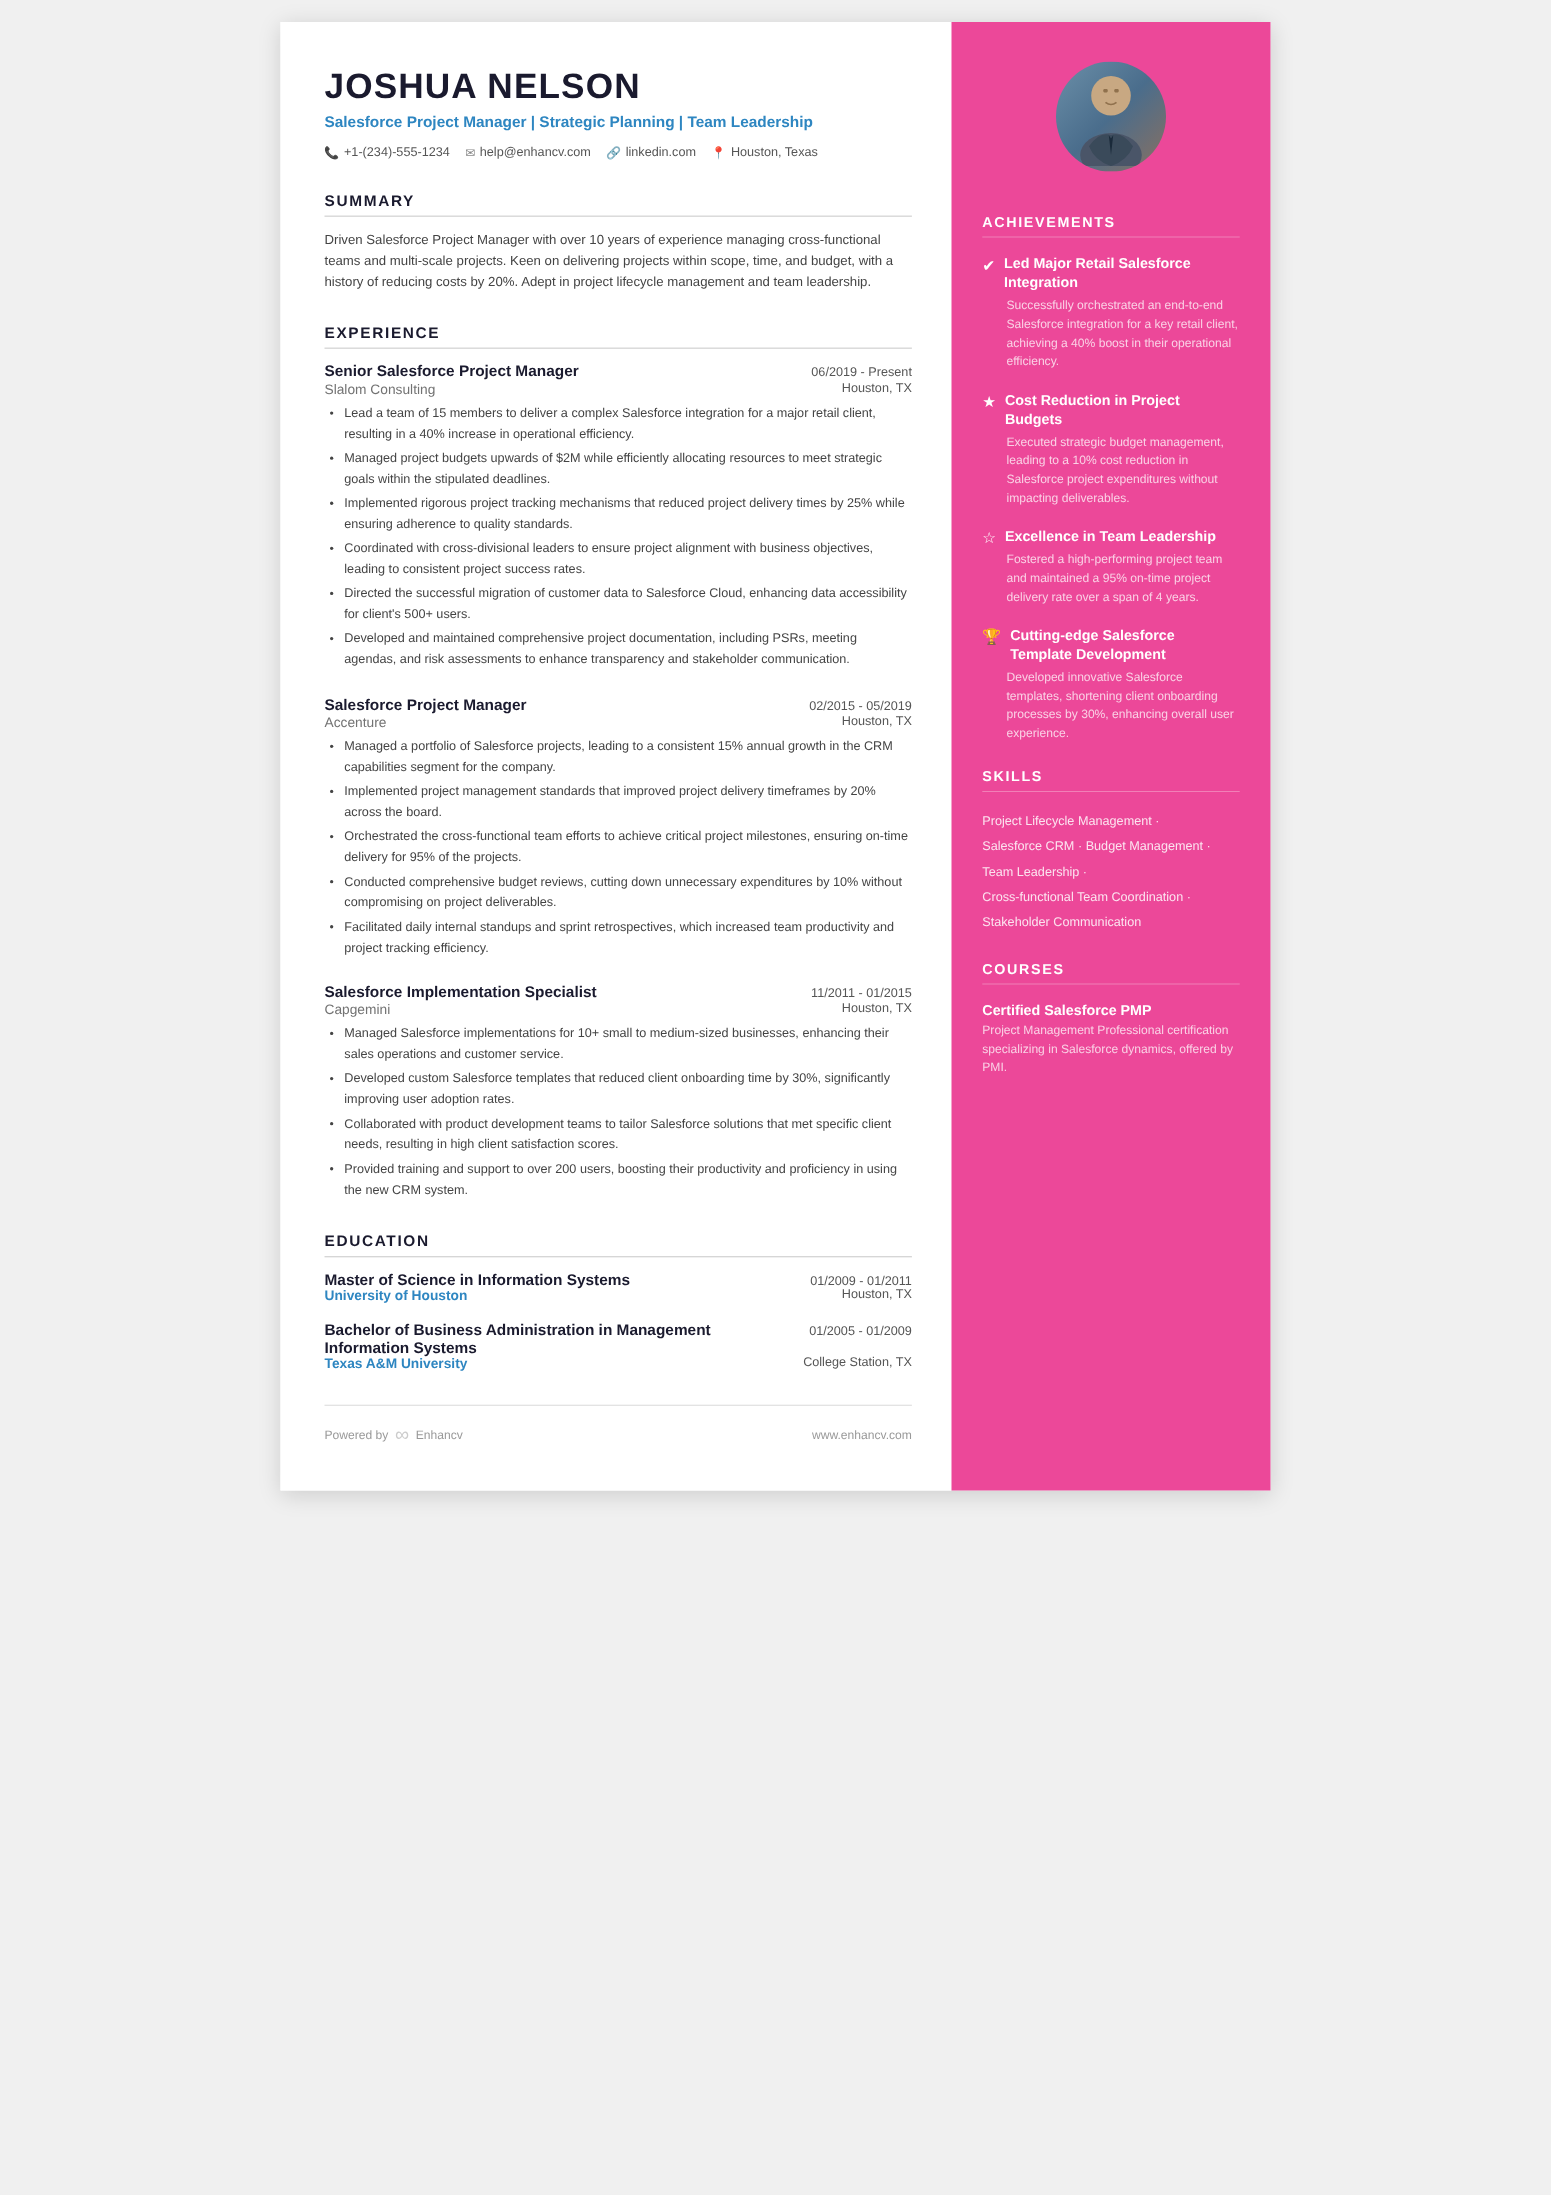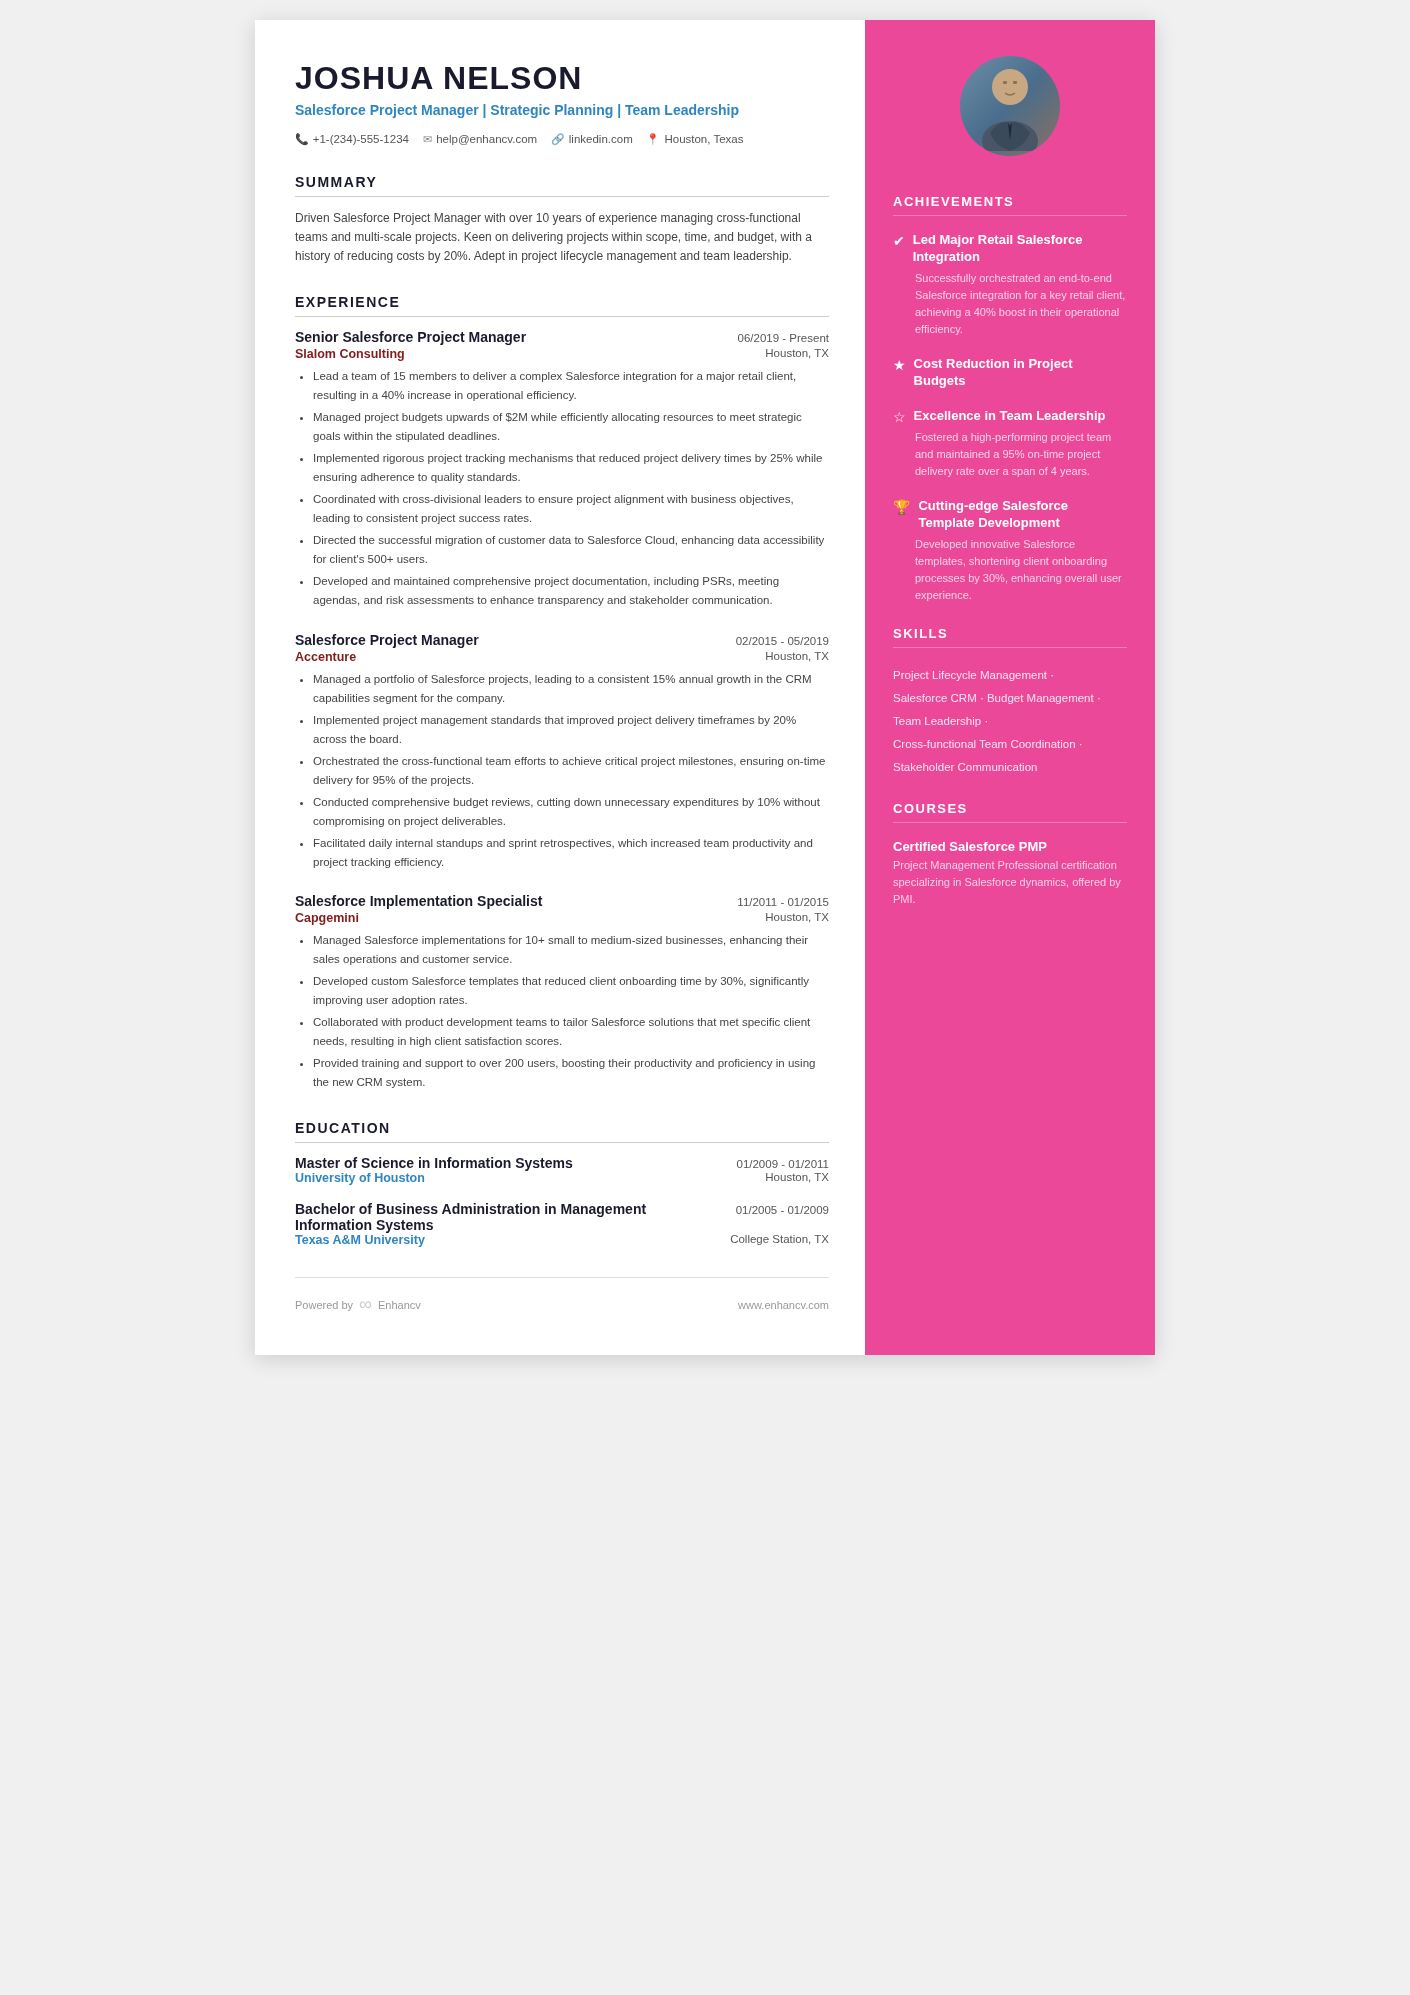--- a/index.html
+++ b/index.html
@@ -89,22 +89,22 @@
       color: #555;
       white-space: nowrap;
     }
     .job-company-row {
       display: flex;
       justify-content: space-between;
       margin-bottom: 6px;
     }
     .job-company {
       font-size: 12.5px;
-      font-weight: 700;
-      color: #7f1d1d;
+      font-weight: 400;
+      color: #737373;
     }
     .job-location {
       font-size: 11.5px;
       color: #555;
     }
     .job-bullets {
       list-style: disc;
       padding-left: 18px;
       font-size: 11.5px;
       color: #444;
@@ -433,20 +433,21 @@
           <span class="achievement-title">Led Major Retail Salesforce Integration</span>
         </div>
         <p class="achievement-desc">Successfully orchestrated an end-to-end Salesforce integration for a key retail client, achieving a 40% boost in their operational efficiency.</p>
       </div>
 
       <div class="achievement-item">
         <div class="achievement-header">
           <span class="achievement-icon">★</span>
           <span class="achievement-title">Cost Reduction in Project Budgets</span>
         </div>
+        <p class="achievement-desc">Executed strategic budget management, leading to a 10% cost reduction in Salesforce project expenditures without impacting deliverables.</p>
       </div>
 
       <div class="achievement-item">
         <div class="achievement-header">
           <span class="achievement-icon">☆</span>
           <span class="achievement-title">Excellence in Team Leadership</span>
         </div>
         <p class="achievement-desc">Fostered a high-performing project team and maintained a 95% on-time project delivery rate over a span of 4 years.</p>
       </div>
 

